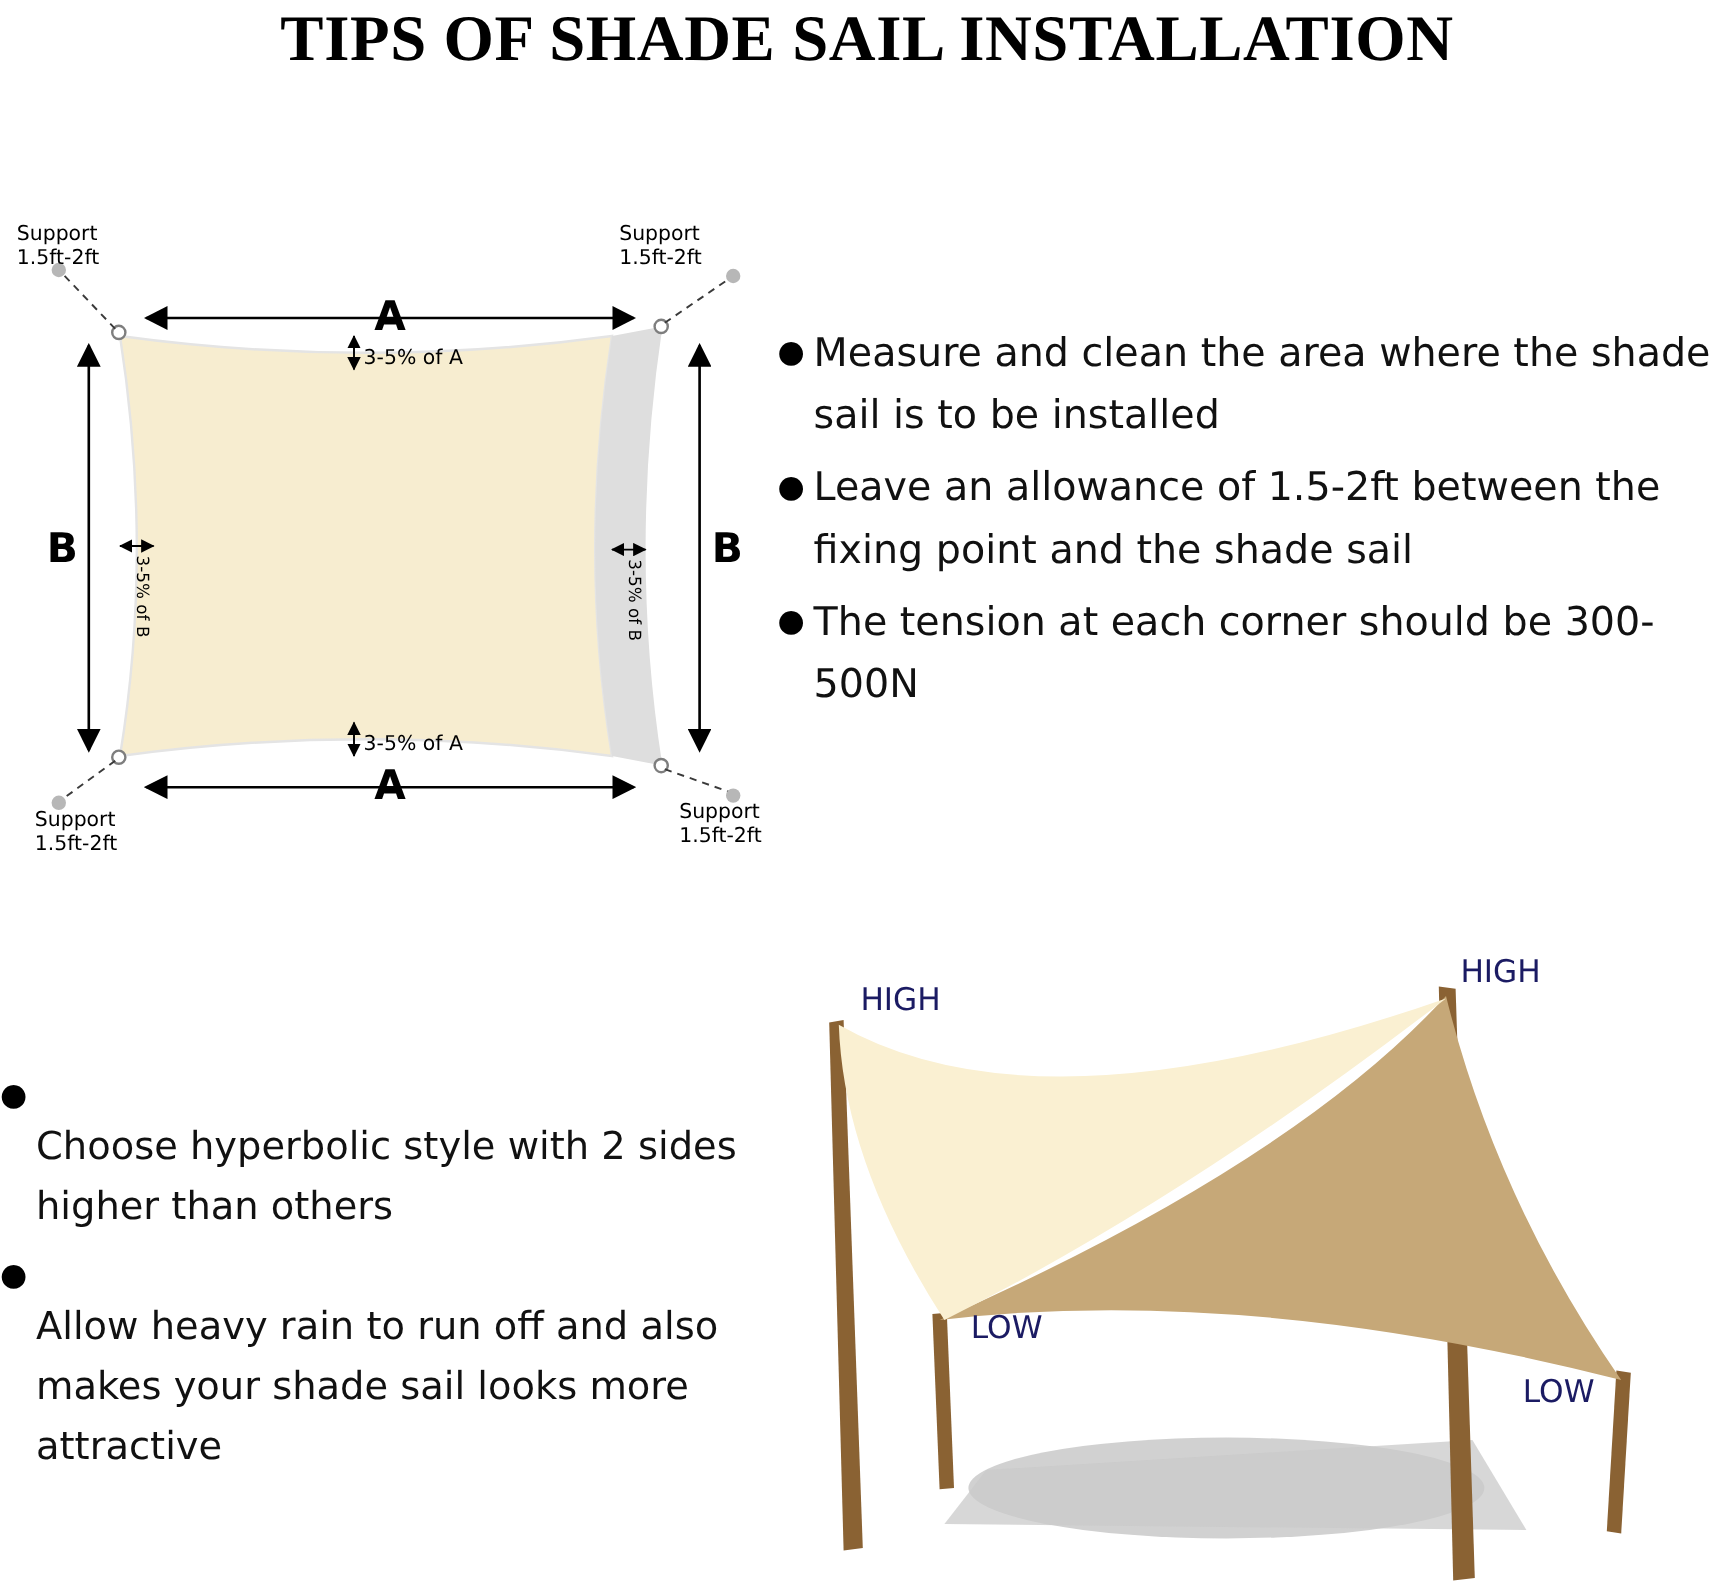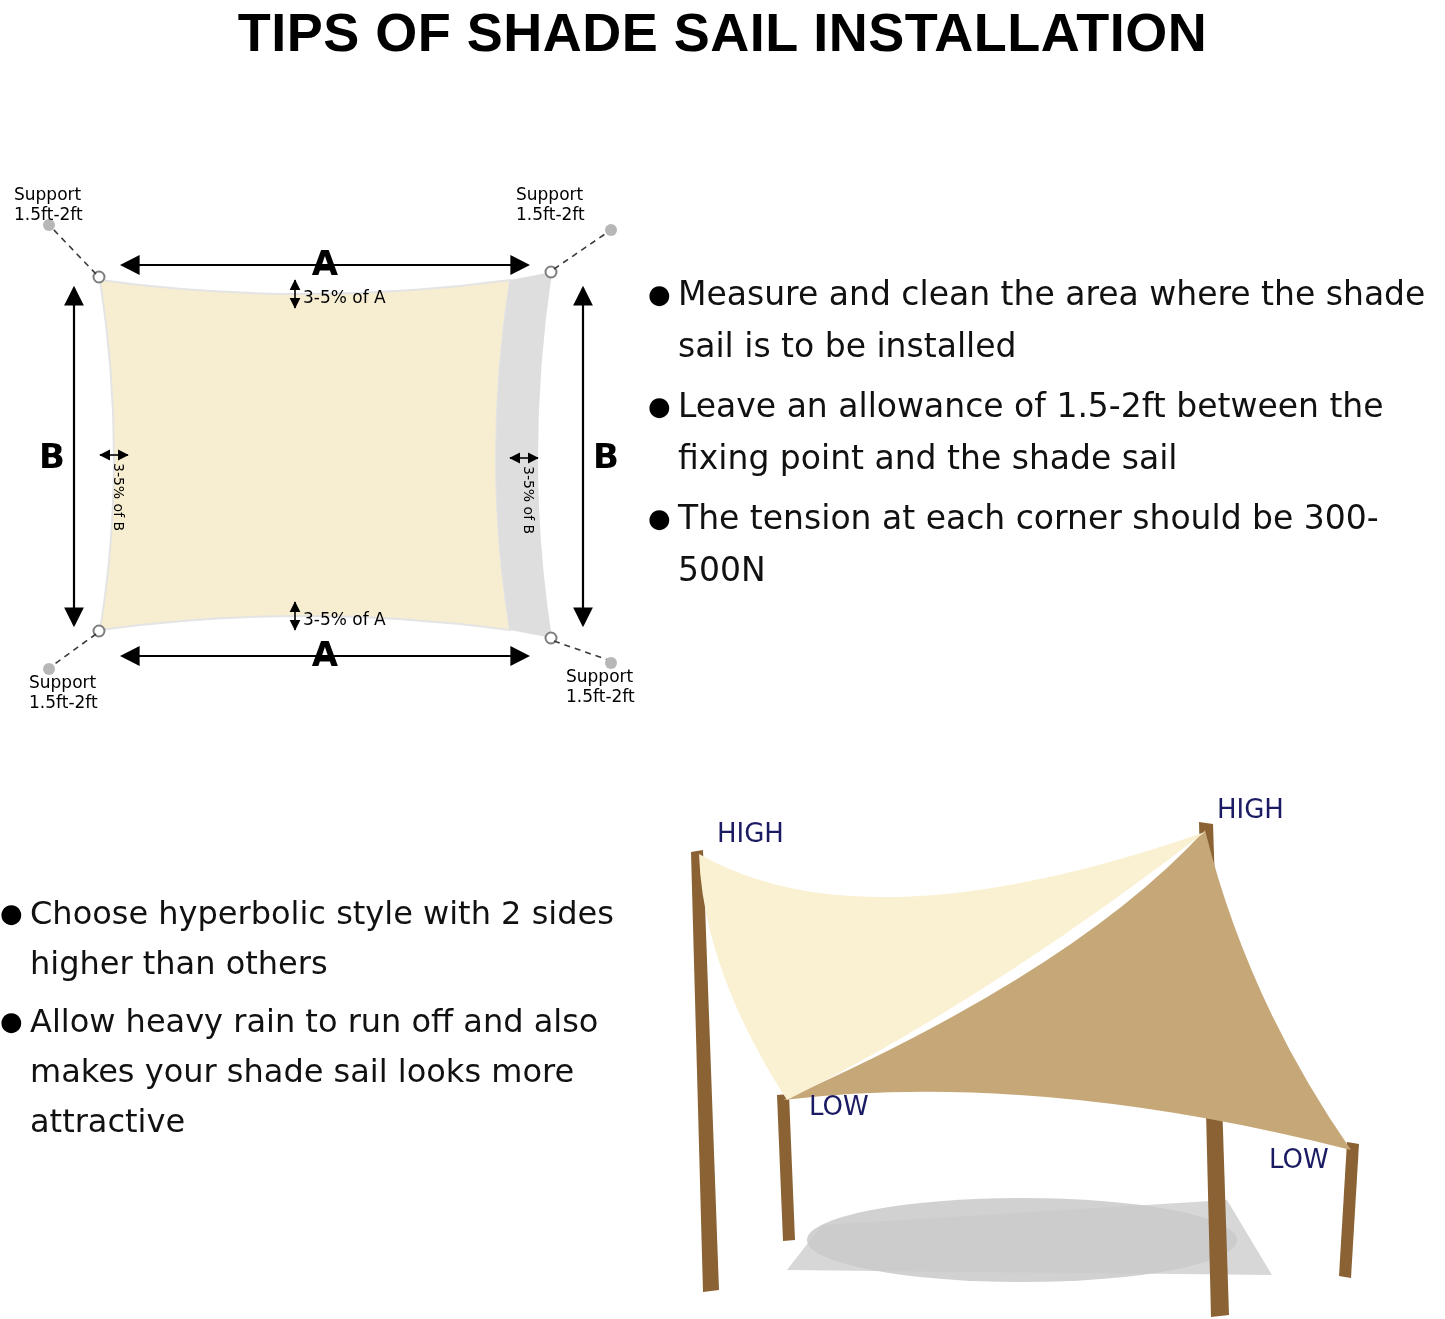--- a/index.html
+++ b/index.html
@@ -16,21 +16,21 @@
     overflow: hidden;
   }
 
   
   #title {
     position: absolute;
     left: 0;
     top: 2px;
     width: 1445px;
     text-align: center;
-    font-family: Liberation Sans, sans-serif;
+    font-family: Liberation Serif, serif;
     font-weight: bold;
     font-size: 54px;
     letter-spacing: 0.5px;
     line-height: 60px;
     white-space: nowrap;
   }
 
   
   #diagram-top {
     position: absolute;
@@ -69,21 +69,21 @@
   }
 
   
   #list-bottom {
     position: absolute;
     left: 0px;
     top: 888px;
     width: 640px;
   }
   #list-bottom .bullet-dot { line-height: 50px; }
-  #list-bottom .bullet-text { font-size: 32px; line-height: 50px; }
+  #list-bottom .bullet-text { font-size: 32px; line-height: 50px; margin-top: 42px; }
 
   
   #diagram-bottom {
     position: absolute;
     left: 607px;
     top: 770px;
     width: 805px;
     height: 549px;
   }
   #diagram-bottom svg { display: block; }

